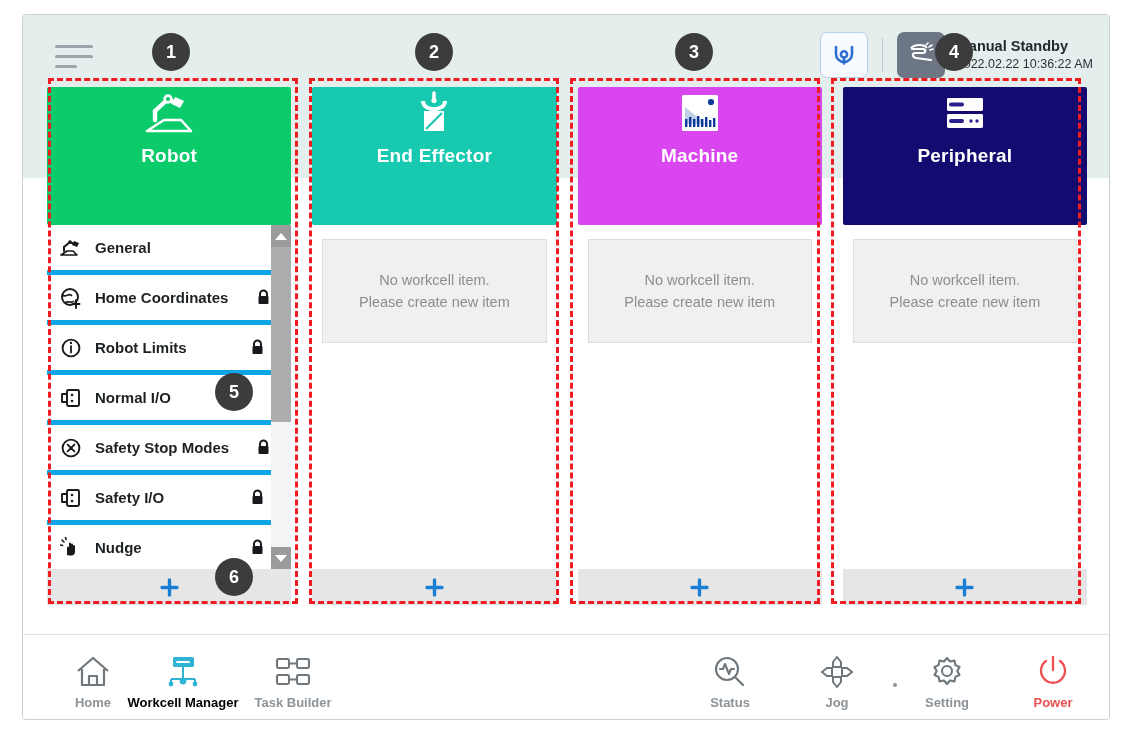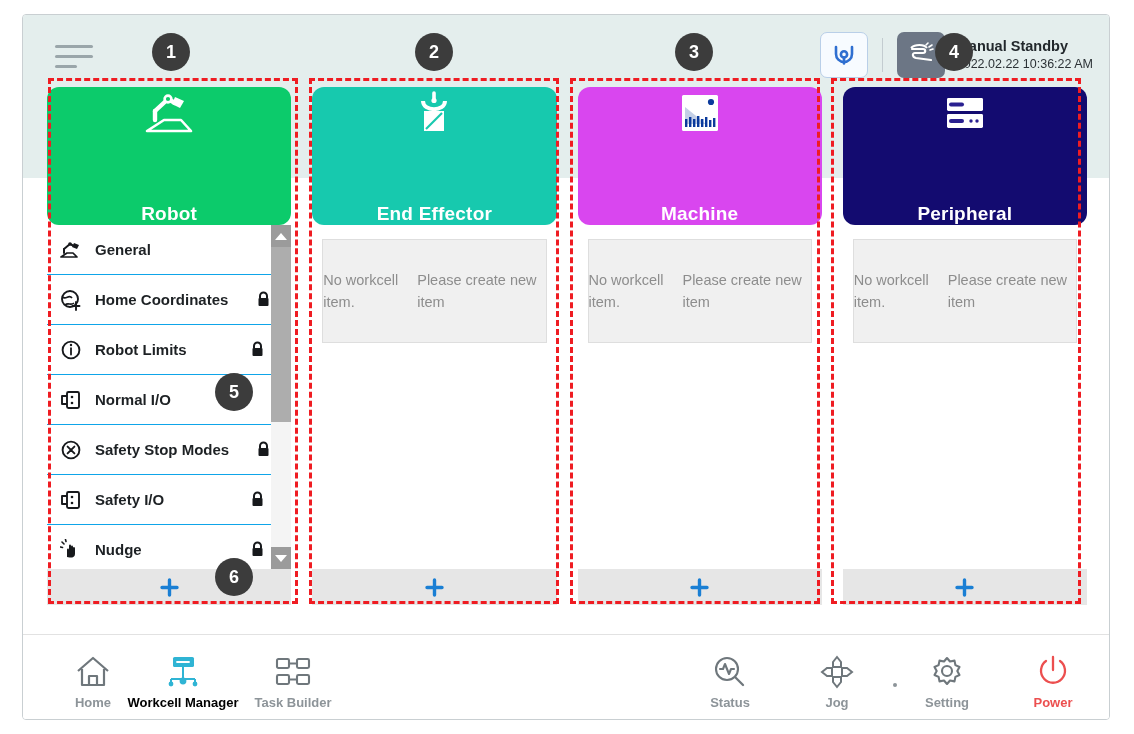--- a/index.html
+++ b/index.html
@@ -22,35 +22,35 @@
   .hdr-divider{width:1px;height:34px;background:#c3ccd0;margin:0 14px;}
   .mode-tile{width:48px;height:46px;border-radius:7px;background:#6c7685;display:flex;align-items:center;justify-content:center;}
   .status-txt{margin-left:12px;line-height:1.25;}
   .status-title{font-size:14.5px;font-weight:bold;color:#22282c;}
   .status-time{font-size:12.5px;color:#2c3236;margin-top:2px;}
 
   
   .cols{position:absolute;left:24px;top:72px;width:1040px;height:518px;display:flex;gap:21px;}
   .col{width:245px;display:flex;flex-direction:column;position:relative;}
 
-  .cardhead{height:138px;border-radius:12px;display:flex;flex-direction:column;
-            align-items:center;justify-content:space-between;flex:0 0 auto;}
+  .cardhead{height:138px;border-radius:2px;display:flex;flex-direction:column;
+            align-items:center;justify-content:flex-start;flex:0 0 auto;}
   .cardhead .ic{height:52px;display:flex;align-items:center;justify-content:center;margin-bottom:6px;}
   .cardhead .ttl{font-size:19px;font-weight:bold;color:#ffffff;letter-spacing:.2px;}
 
   .colbody{flex:1 1 auto;background:#ffffff;position:relative;overflow:hidden;}
 
   
   .empty{margin:14px 10px 0 10px;height:104px;background:#f0f0f0;border:1px solid #dedede;
-         display:flex;align-items:center;justify-content:center;box-sizing:border-box;}
+         display:flex;flex-direction:column;align-items:center;justify-content:center;box-sizing:border-box;}
   .empty span{font-size:14.5px;color:#8d8d8d;line-height:1.55;}
 
   
   .list{position:absolute;left:0;top:0;right:0;bottom:0;}
-  .lrow{height:50px;border-bottom:1px solid #0ea5e9;display:flex;align-items:center;padding:0 20px 0 10px;box-sizing:border-box;}
+  .lrow{height:50px;border-bottom:5px solid #0ea5e9;display:flex;align-items:center;padding:0 20px 0 10px;box-sizing:border-box;}
   .lrow .li{width:28px;display:flex;align-items:center;justify-content:center;flex:0 0 28px;}
   .lrow .lt{font-size:15px;font-weight:bold;color:#1d2124;margin-left:10px;white-space:nowrap;}
   .lrow .lk{margin-left:auto;display:flex;align-items:center;}
   .lrow.k-pad .lk{margin-right:6px;}
 
   
   .sbar{position:absolute;right:0;top:0;width:20px;bottom:0;background:#f4f4f4;}
   .sb-arrow{width:20px;height:22px;background:#9b9b9b;display:flex;align-items:center;justify-content:center;}
   .sb-arrow.bot{position:absolute;bottom:0;left:0;}
   .sb-thumb{position:absolute;left:0;top:22px;width:20px;height:175px;background:#adadad;}

